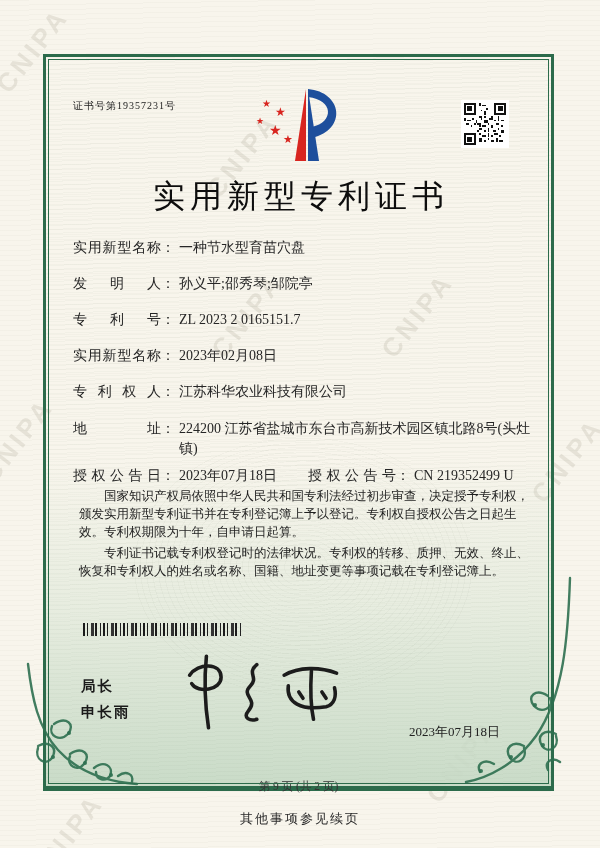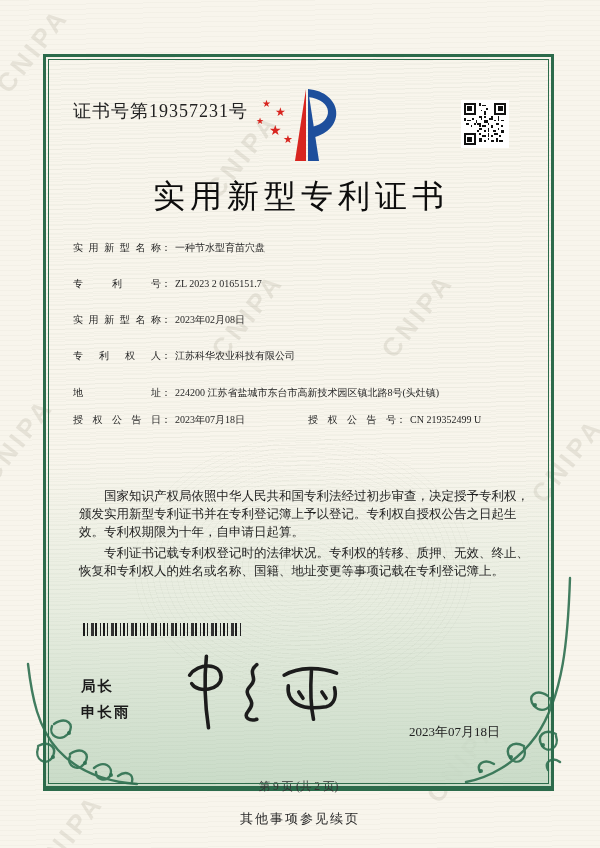--- a/index.html
+++ b/index.html
@@ -19,27 +19,27 @@
   .frame{position:absolute;left:43px;top:54px;width:505px;height:729px;
     border:3px solid #2c6b4b;border-bottom-width:5px;background:transparent;}
   .frame::before{content:"";position:absolute;inset:2px;border:1px solid #2c6b4b;pointer-events:none;z-index:3;}
   .tint{position:absolute;inset:0;
     background:
       repeating-linear-gradient(178deg,rgba(120,145,118,0.05) 0 1px,transparent 1px 4px),
       linear-gradient(180deg,rgba(223,233,220,0) 55%,rgba(210,226,208,0.45) 76%,rgba(199,218,198,0.95) 100%);}
   .rosette{position:absolute;left:87px;top:380px;width:340px;height:260px;border-radius:50%;
     background:repeating-radial-gradient(ellipse at center,rgba(135,145,125,0.10) 0 1px,transparent 1px 6px);
     opacity:.55;pointer-events:none;}
-  .cert-no{position:absolute;left:27px;top:42px;font-size:18px;color:#222;letter-spacing:1px;}
+  .cert-no{position:absolute;left:27px;top:42px;font-size:10px;color:#222;letter-spacing:1px;}
   .logo{position:absolute;left:202px;top:28px;width:110px;height:80px;}
   .qr{position:absolute;left:415px;top:43px;width:48px;height:48px;background:#fff;padding:3px;box-sizing:border-box;}
   .title{position:absolute;left:0;right:0;top:118px;text-align:center;font-size:32px;
     font-weight:normal;letter-spacing:5px;text-indent:5px;color:#0d0d0d;}
   
-  .fields{position:absolute;left:27px;top:182px;width:462px;font-size:10px;color:#262626;}
+  .fields{position:absolute;left:27px;top:182px;width:462px;font-size:14px;color:#262626;}
   .frow{margin-bottom:18px;line-height:18px;white-space:nowrap;}
   .lbl{display:inline-block;width:88px;text-align:justify;text-align-last:justify;vertical-align:top;}
   .colon{display:inline-block;vertical-align:top;margin-right:4px;}
   .frow-address{margin-bottom:0;line-height:20px;}
   .frow-address .val{display:inline-block;width:368px;white-space:normal;vertical-align:top;}
   .frow-grant{position:relative;margin-top:8px;}
   .pair2{position:absolute;left:235px;top:0;}
   
   .paras{position:absolute;left:27px;top:430px;width:458px;font-size:12.5px;line-height:18px;color:#1f1f1f;}
   .paras p{margin:0 0 3px 6px;text-indent:2em;}
@@ -117,20 +117,23 @@
       </g>
     </svg>
 
     <div class="title">实用新型专利证书</div>
 
     <div class="fields">
       <div class="frow">
         <span class="lbl">实用新型名称</span><span class="colon">：</span><span class="val">一种节水型育苗穴盘</span>
       </div>
       <div class="frow">
+        <span class="lbl">发明人</span><span class="colon">：</span><span class="val">孙义平;邵秀琴;邹院亭</span>
+      </div>
+      <div class="frow">
         <span class="lbl">专利号</span><span class="colon">：</span><span class="val">ZL 2023 2 0165151.7</span>
       </div>
       <div class="frow">
         <span class="lbl">实用新型名称</span><span class="colon">：</span><span class="val">2023年02月08日</span>
       </div>
       <div class="frow">
         <span class="lbl">专利权人</span><span class="colon">：</span><span class="val">江苏科华农业科技有限公司</span>
       </div>
       <div class="frow frow-address">
         <span class="lbl">地址</span><span class="colon">：</span><span class="val">224200 江苏省盐城市东台市高新技术园区镇北路8号(头灶镇)</span>

